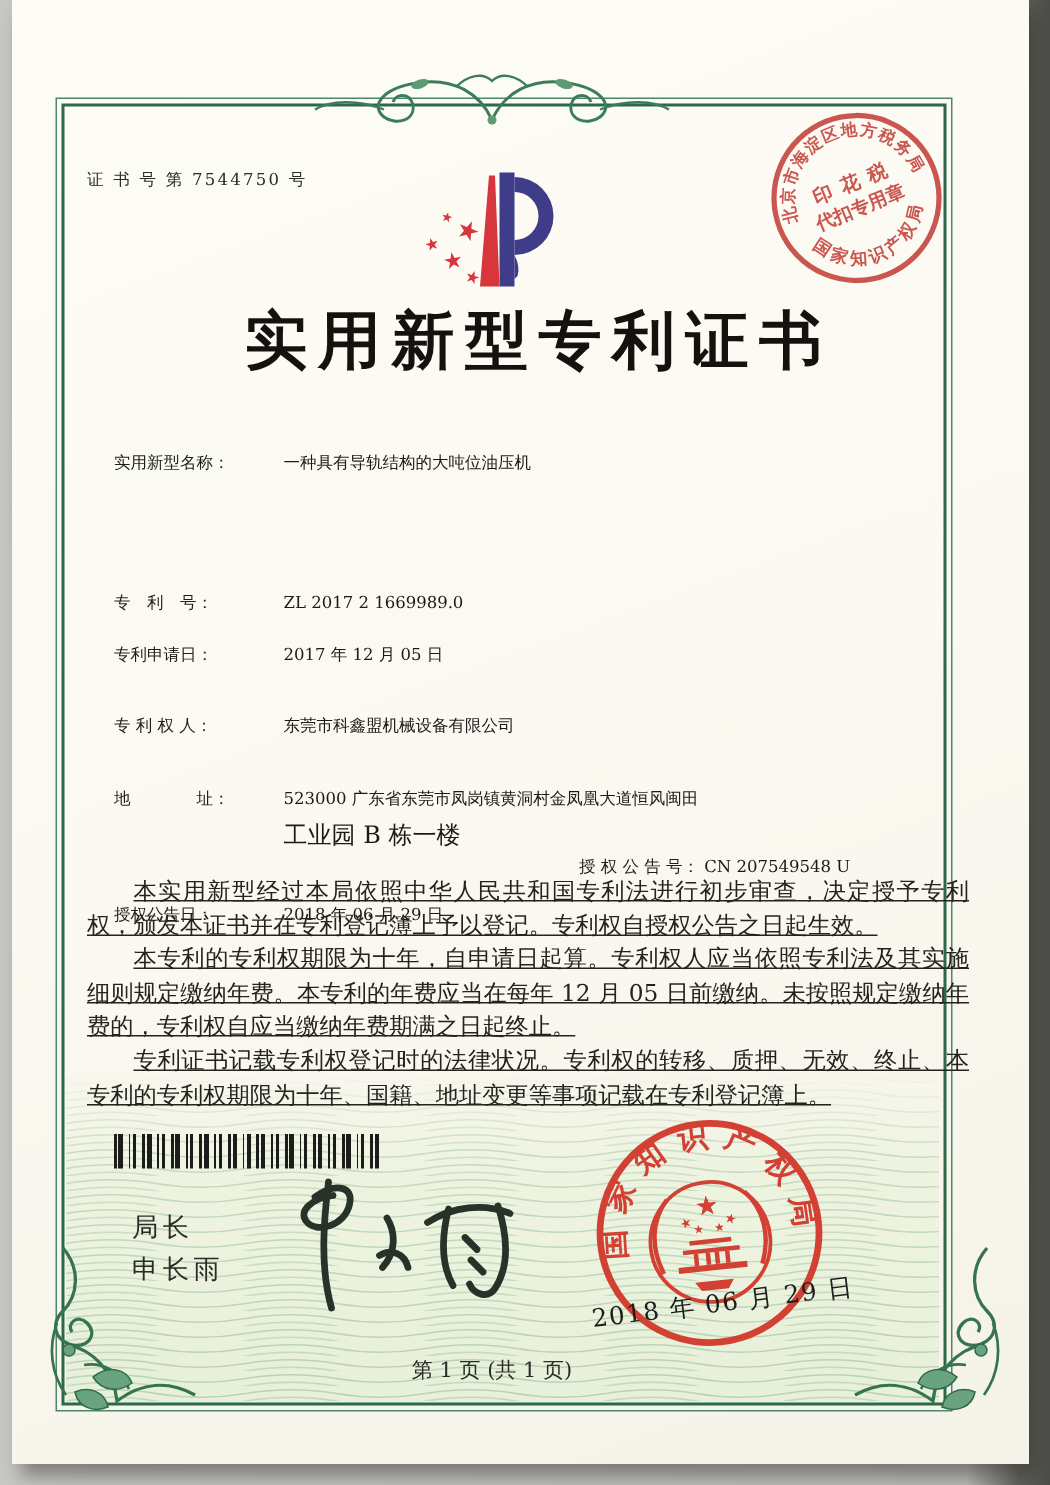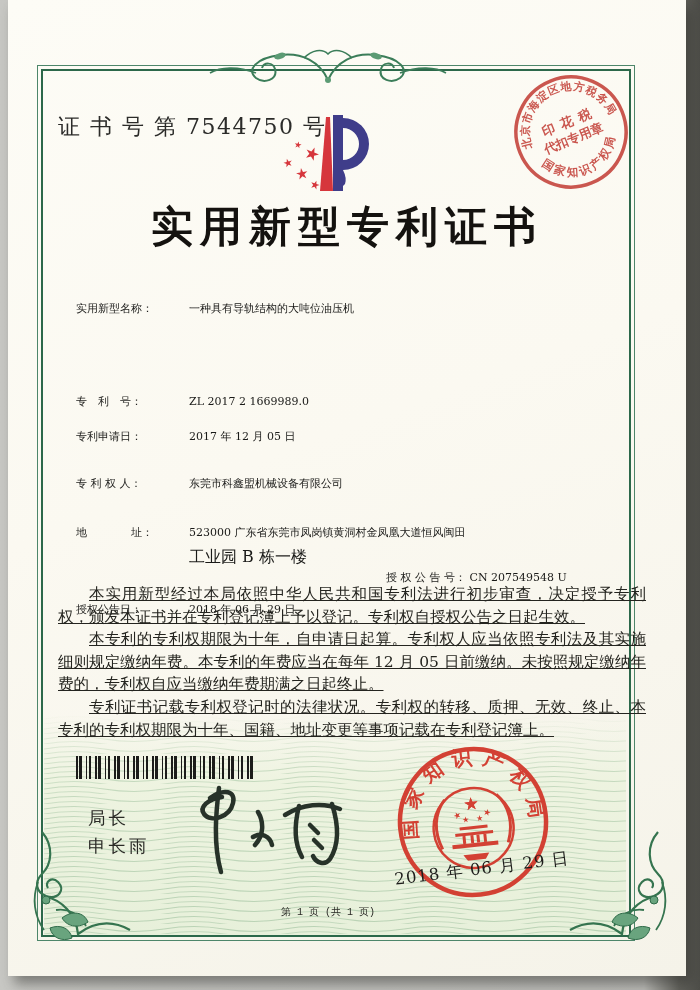--- a/index.html
+++ b/index.html
@@ -10,43 +10,43 @@
   }
   .abs{position:absolute;}
   #stage{position:relative;width:700px;height:990px;}
   .paper{
     left:8px;top:0;width:678px;height:976px;
     background:linear-gradient(160deg,#fdfcf6 0%,#fbf9f1 45%,#f5f3e9 100%);
     box-shadow:6px 8px 12px rgba(50,50,46,.5);
   }
   .frame-outer{left:29px;top:65px;width:596px;height:874px;border:1px solid #4d866a;z-index:4;}
   .frame-inner{left:33px;top:69px;width:586px;height:864px;border:2px solid #2c684a;z-index:4;}
-  .cert-number{left:50px;top:112px;font-size:22px;letter-spacing:1.5px;color:#2b2b29;z-index:6;}
+  .cert-number{left:50px;top:112px;font-size:11px;letter-spacing:1.5px;color:#2b2b29;z-index:6;}
   .logo{left:264px;top:110px;z-index:6;}
   .tax-stamp{left:497px;top:66px;z-index:7;opacity:.92;}
   .doc-title{left:0;top:199px;width:678px;text-align:center;font-size:42px;font-weight:600;
-    letter-spacing:7px;color:#14120f;z-index:6;}
+    letter-spacing:7px;color:#14120f;z-index:6;padding-left:12px;}
   .field{left:68px;font-size:11px;color:#1e1e1c;z-index:6;white-space:nowrap;}
   .flabel{display:inline-block;width:113px;}
   .fvalue{color:#1a1a18;}
   .addr2{left:181px;font-size:16px;color:#1a1a18;z-index:6;}
   .grant-b{left:378px;}
   .paras{left:50px;top:583px;width:588px;font-size:15.5px;line-height:22.6px;
     color:#24241f;text-align:justify;z-index:6;}
   .paras p{margin:0;text-indent:2em;text-decoration:underline;}
   .waveband{left:36px;top:714px;z-index:1;}
   .barcode{left:68px;top:756px;width:178px;height:23px;z-index:6;
     background:repeating-linear-gradient(90deg,#1c1c1a 0 2px,rgba(0,0,0,0) 2px 3px,#1c1c1a 3px 6px,rgba(0,0,0,0) 6px 10px,#1c1c1a 10px 11px,rgba(0,0,0,0) 11px 13px,#1c1c1a 13px 15px,rgba(0,0,0,0) 15px 19px);}
   .signer-title{left:80px;top:806px;font-size:17.5px;letter-spacing:3px;color:#2a2a26;z-index:6;}
   .signer-name{left:80px;top:834px;font-size:17.5px;letter-spacing:3px;color:#2a2a26;z-index:6;}
   .signature{left:174px;top:782px;z-index:6;}
   .seal{left:383px;top:740px;z-index:6;opacity:.95;}
   .seal-date{left:386px;top:858px;width:176px;font-size:16.5px;letter-spacing:1px;color:#1d1d1b;
     transform:rotate(-7deg);z-index:7;white-space:nowrap;}
-  .page-footer{left:240px;top:905px;width:160px;text-align:center;font-size:10px;color:#2a2a26;z-index:6;font-family:Liberation Mono, monospace;}
+  .page-footer{left:240px;top:905px;width:160px;text-align:center;font-size:14px;color:#2a2a26;z-index:6;}
   .orn{z-index:8;}
   .orn-top{left:200px;top:40px;}
   .orn-bl{left:20px;top:826px;}
   .orn-br{left:552px;top:826px;transform:scaleX(-1);}
 </style>
 </head>
 <body>
 
 <div id="stage">
   <div class="abs paper">

